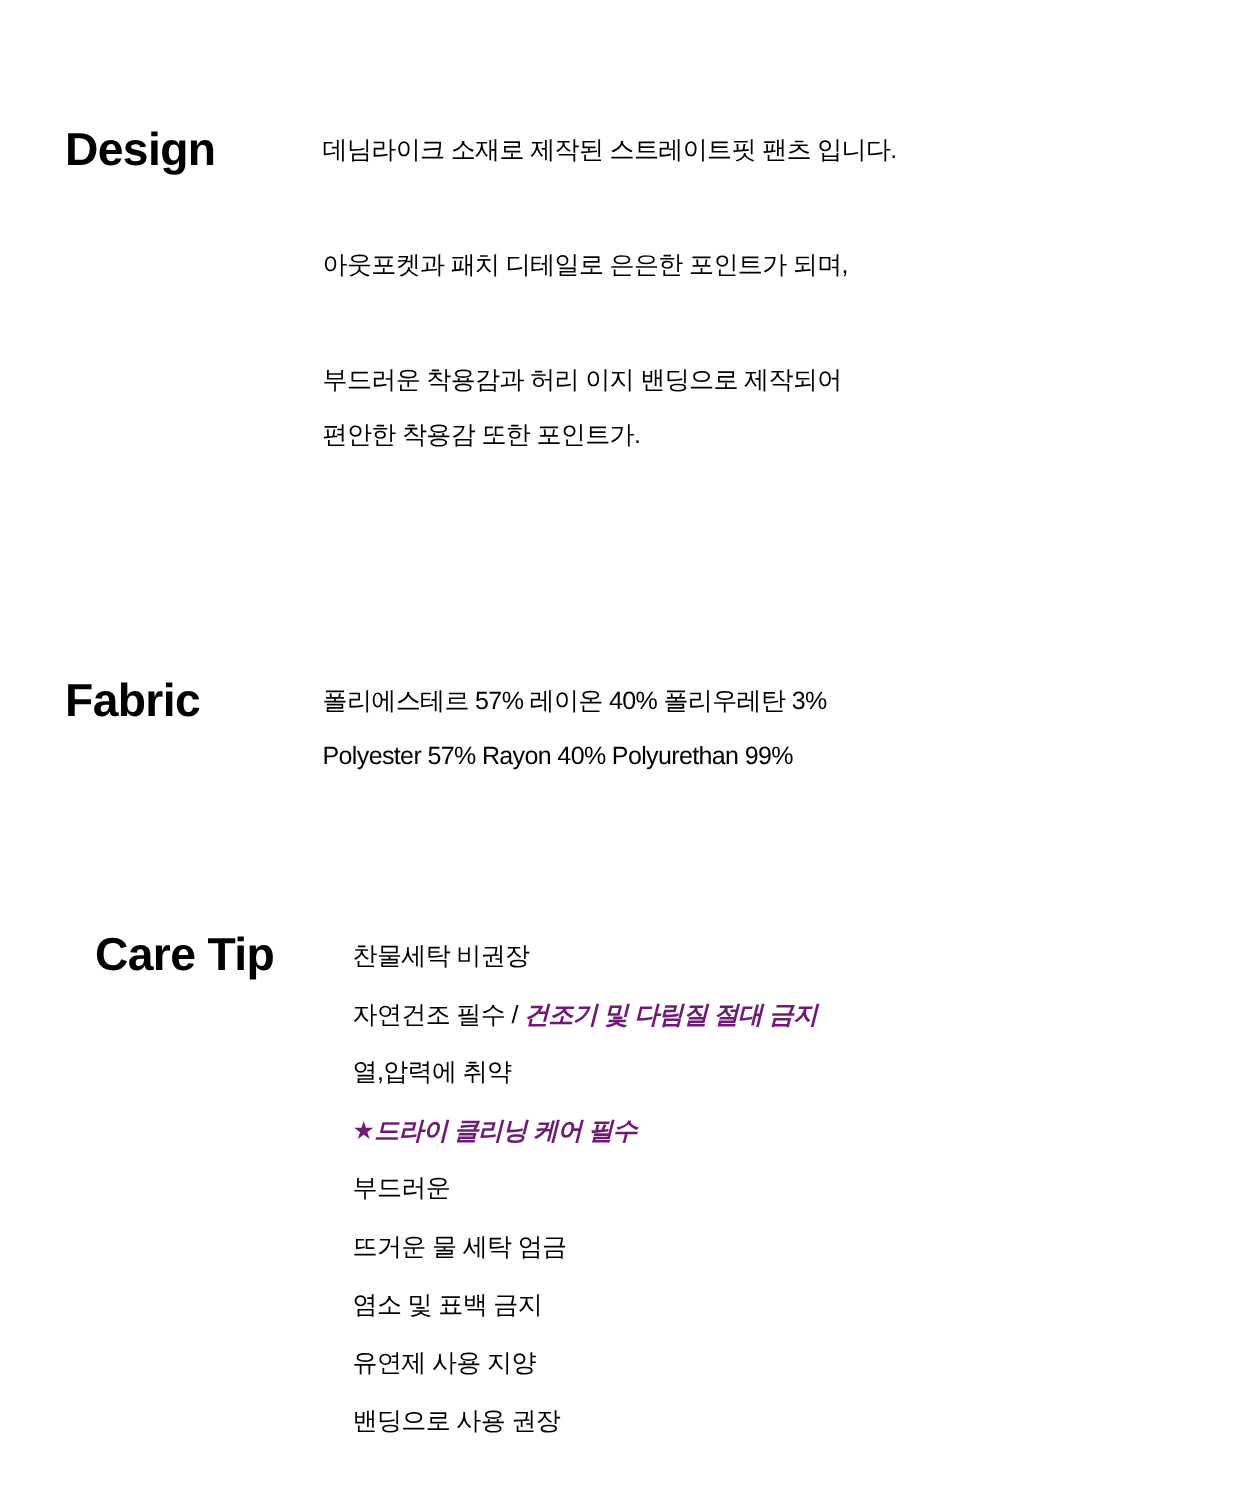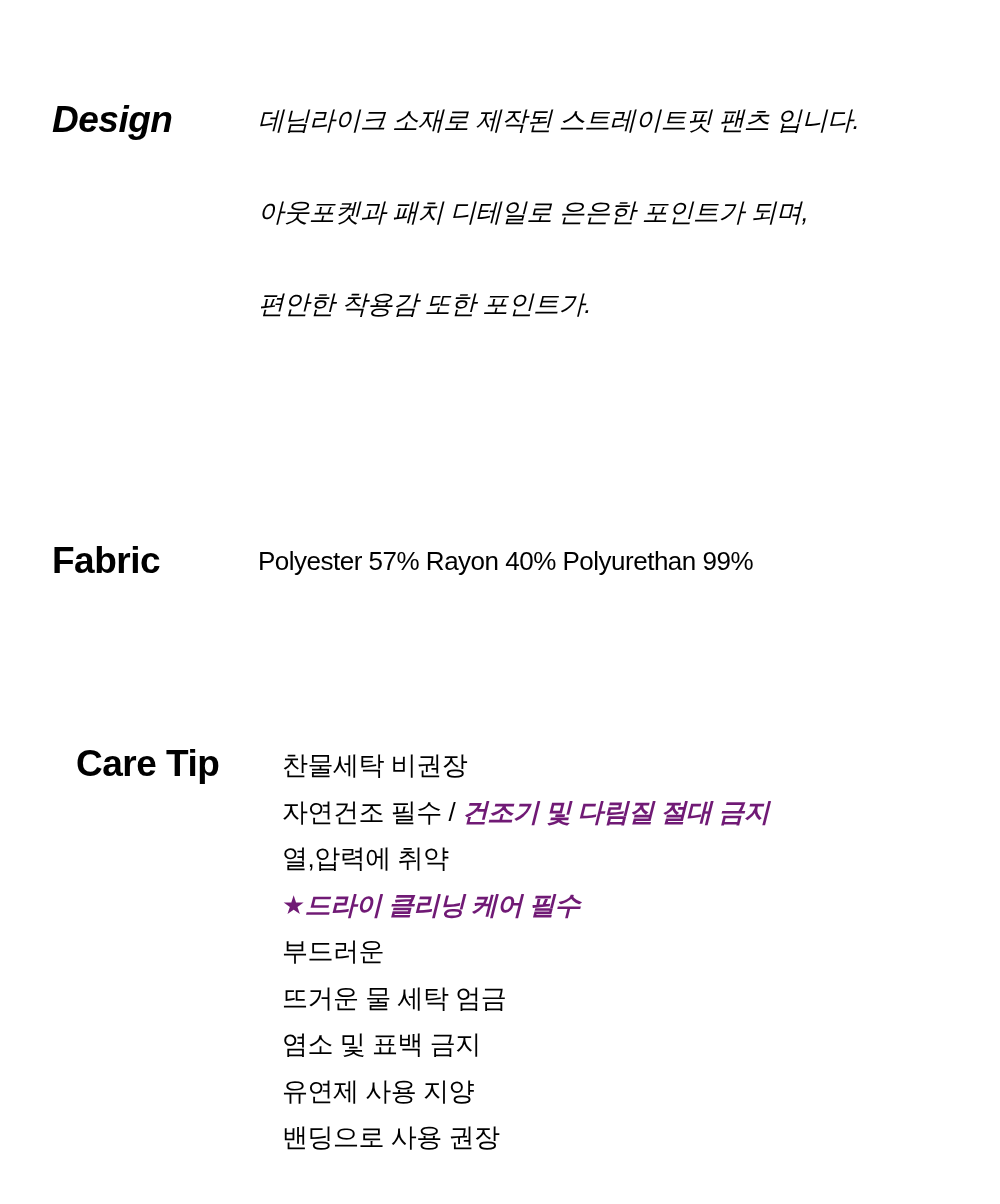--- a/index.html
+++ b/index.html
@@ -26,26 +26,26 @@
     width: 206px;
     flex-shrink: 0;
     margin: 0;
     font-size: 37px;
     font-weight: 800;
     letter-spacing: -0.5px;
     line-height: 44px;
     color: #000000;
   }
   .section-body {
-    font-size: 26px;
+    font-size: 20px;
     line-height: 44px;
     letter-spacing: -0.5px;
     color: #000000;
   }
-  .section-design { top: 98px; font-style: italic; }
+  .section-design { top: 98px; }
   .section-fabric { top: 539px; }
   .section-care   { top: 742px; margin-left: 24px; }
   .para {
     margin: 0 0 48px 0;
   }
   .para:last-child { margin-bottom: 0; }
   .line { display: block; }
   .section-care .section-body {
     line-height: 46.5px;
   }
@@ -64,28 +64,30 @@
   <section class="section section-design">
     <h2 class="section-heading">Design</h2>
     <div class="section-body">
       <p class="para">
         <span class="line">데님라이크 소재로 제작된 스트레이트핏 팬츠 입니다.</span>
       </p>
       <p class="para">
         <span class="line">아웃포켓과 패치 디테일로 은은한 포인트가 되며,</span>
       </p>
       <p class="para">
+        <span class="line">부드러운 착용감과 허리 이지 밴딩으로 제작되어</span>
         <span class="line">편안한 착용감 또한 포인트가.</span>
       </p>
     </div>
   </section>
 
   <section class="section section-fabric">
     <h2 class="section-heading">Fabric</h2>
     <div class="section-body">
+      <span class="line">폴리에스테르 57% 레이온 40% 폴리우레탄 3%</span>
       <span class="line">Polyester 57% Rayon 40% Polyurethan 99%</span>
     </div>
   </section>
 
   <section class="section section-care">
     <h2 class="section-heading">Care Tip</h2>
     <div class="section-body">
       <span class="care-line">
         <span>찬물세탁 비권장</span>
       </span>

